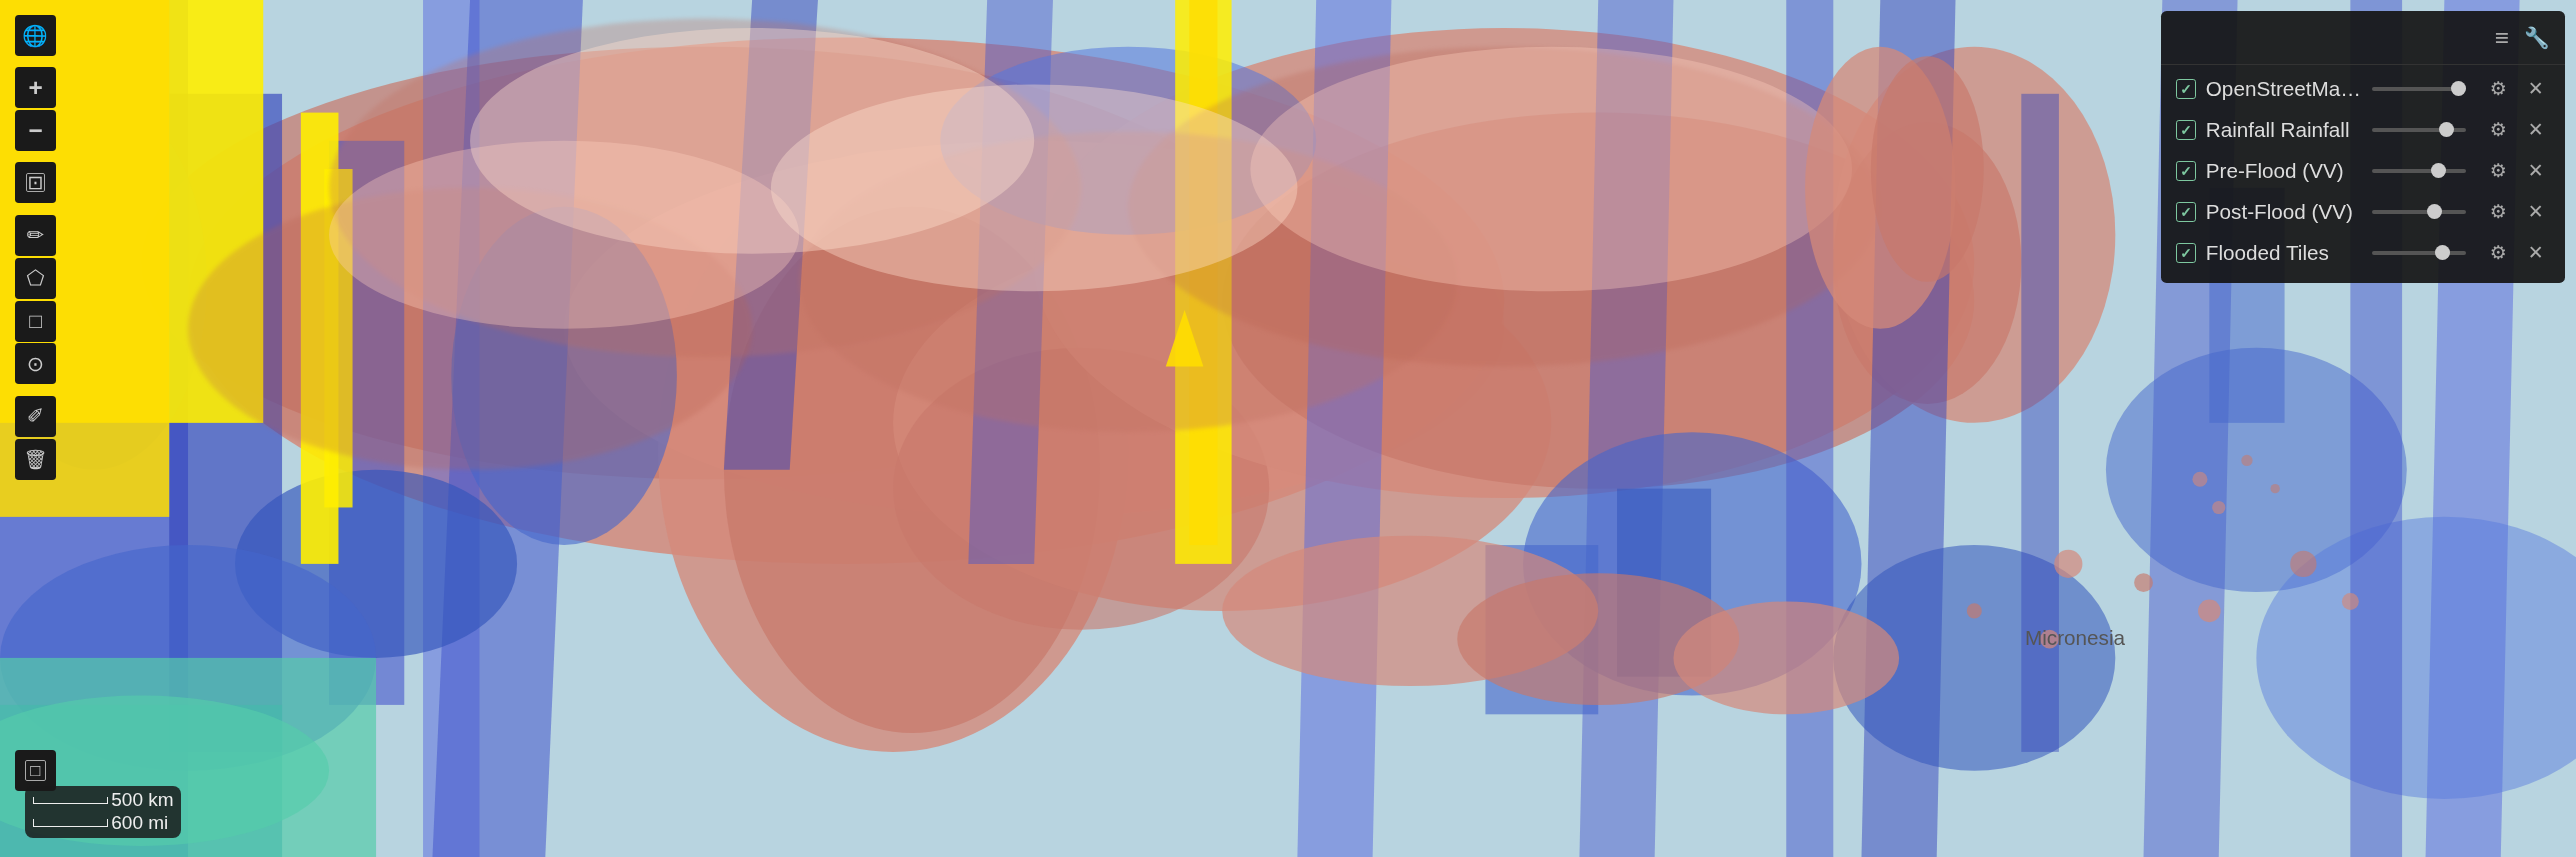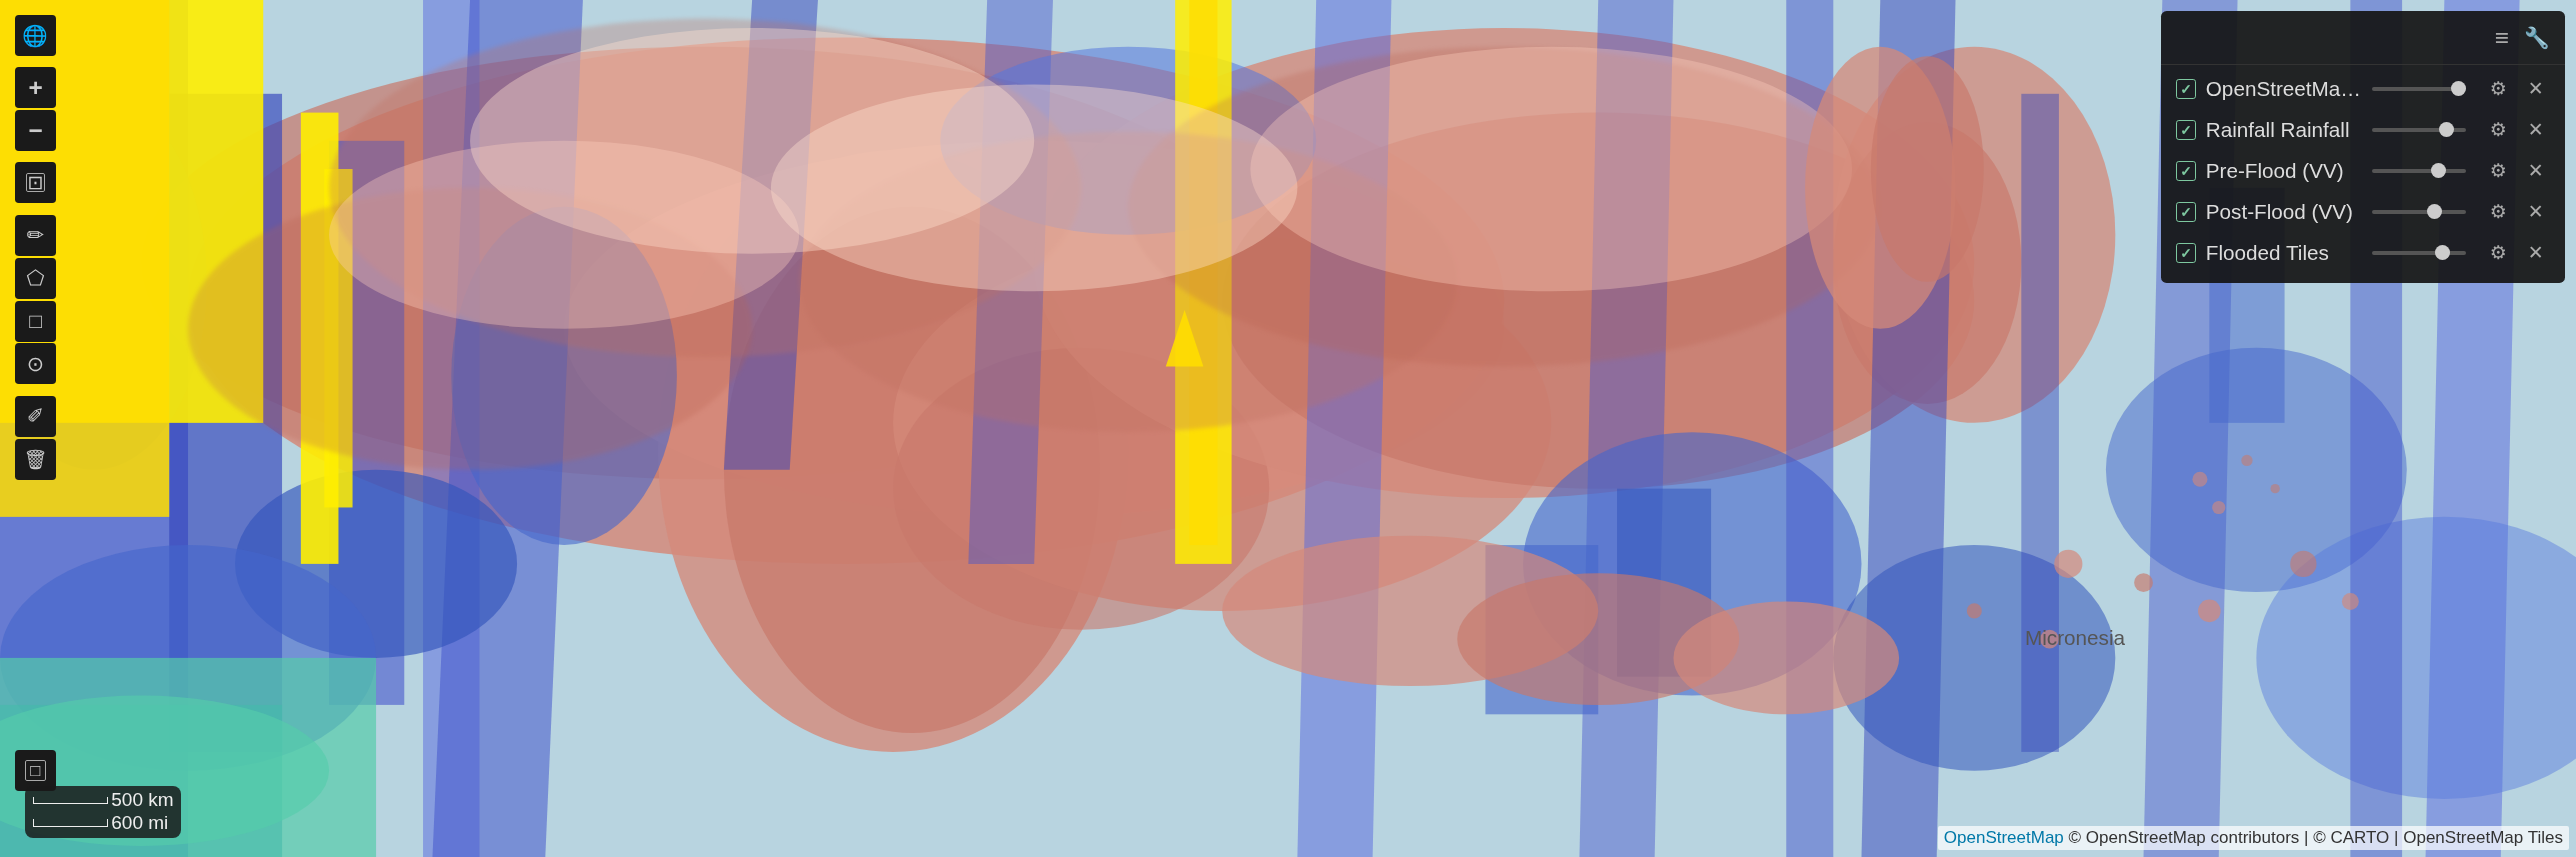--- a/index.html
+++ b/index.html
@@ -469,19 +469,15 @@
       <div class="layer-checkbox checked"></div>
       <span class="layer-name">Flooded Tiles</span>
       <div class="layer-slider-container">
         <input type="range" class="layer-slider" min="0" max="100" value="80" style="">
       </div>
       <button class="layer-action-btn">⚙</button>
       <button class="layer-action-btn">✕</button>
     </div>
   </div>
 
-  <div class="attribution">
-    <a href="#">OpenStreetMap</a>
-    <span> © OpenStreetMap contributors | © CARTO | OpenStreetMap Tiles</span>
-  </div>
 
 </div>
 
 
 </body></html>

